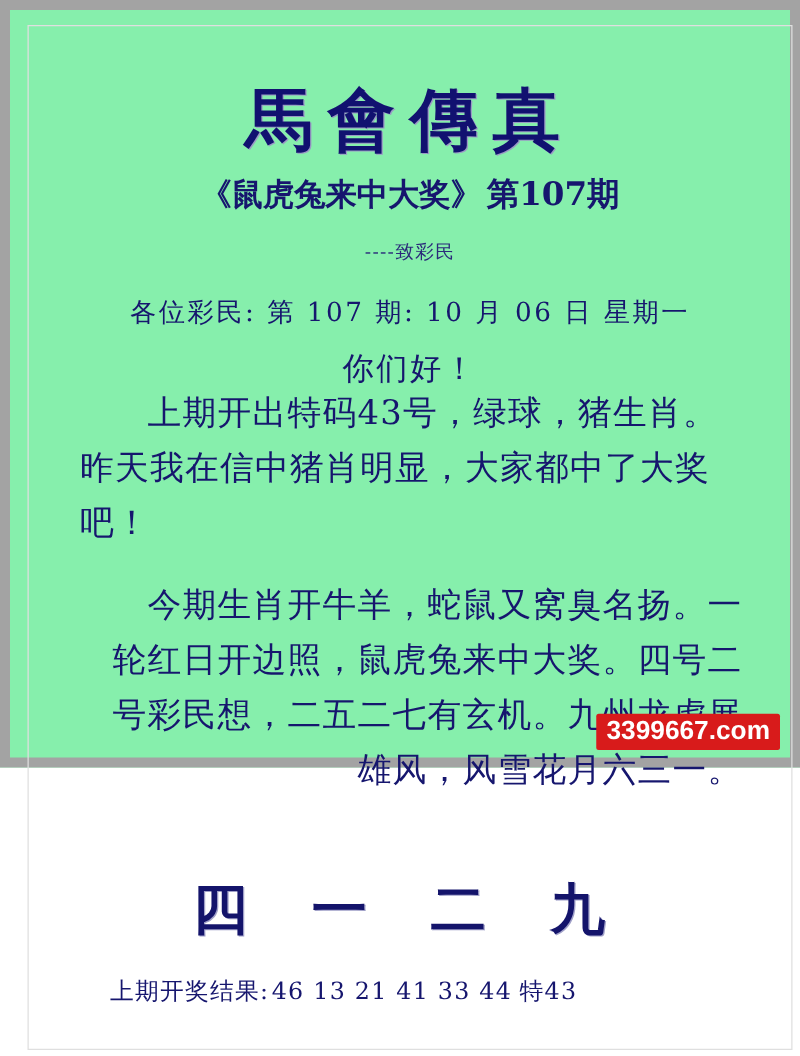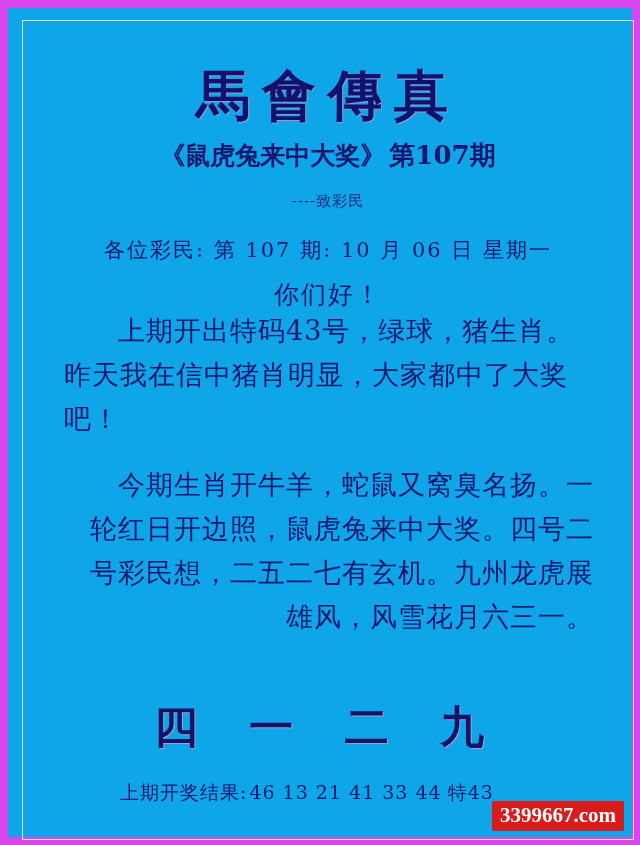--- a/index.html
+++ b/index.html
@@ -13,24 +13,24 @@
     font-family: "DejaVu Serif", "Liberation Serif", serif;
     color: #1a1a6e;
     overflow: hidden;
     position: relative;
   }
   .page {
     position: absolute;
     left: 0;
     top: 0;
     width: 640px;
-    height: 845px;
+    height: 614px;
     box-sizing: border-box;
-    background: #0ea5e9;
-    border: 8px solid #d946ef;
+    background: #86efac;
+    border: 8px solid #a3a3a3;
   }
   .inner-frame {
     position: absolute;
     left: 14px;
     top: 12px;
     width: 612px;
     height: 820px;
     border: 1px solid #dfdfdf;
     box-sizing: border-box;
   }
@@ -123,30 +123,29 @@
   }
   .results {
     position: absolute;
     top: 772px;
     left: 80px;
     width: 520px;
     font-size: 19px;
     color: #16166e;
     letter-spacing: 1px;
     white-space: nowrap;
-    margin-left: 32px;
   }
   .results .label { }
   .results .nums { margin-left: 2px; }
   .results .special { margin-left: 6px; }
   .watermark {
     position: absolute;
     right: 8px;
     bottom: 6px;
-    font-family: Liberation Serif, serif;
+    font-family: Liberation Sans, sans-serif;
     font-size: 21px;
     font-weight: bold;
     color: #ffffff;
     background: #d81b1b;
     padding: 2px 8px 3px 8px;
     letter-spacing: 0px;
     border-radius: 2px;
   }
 </style>
 </head>

